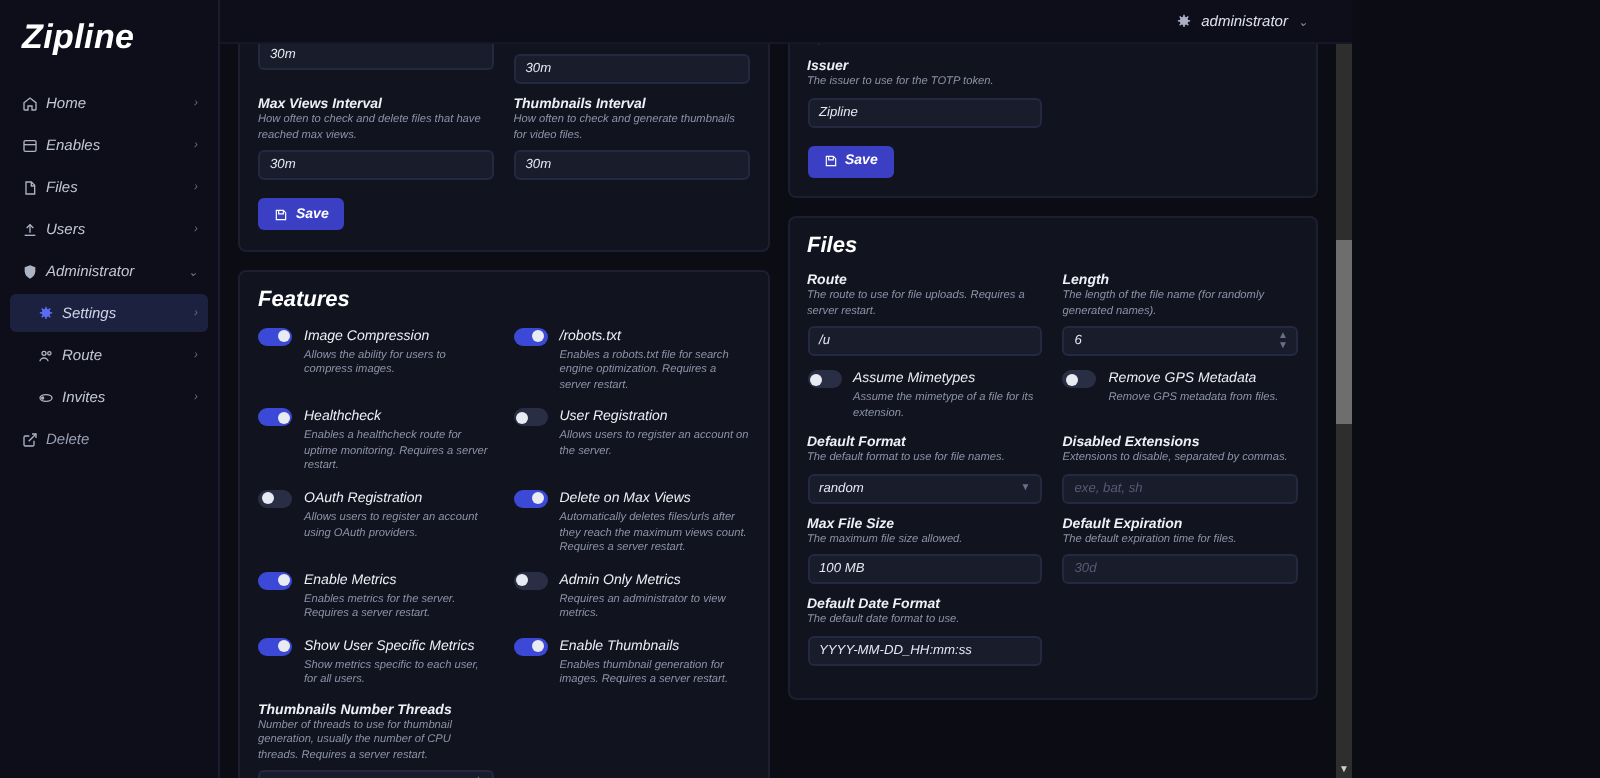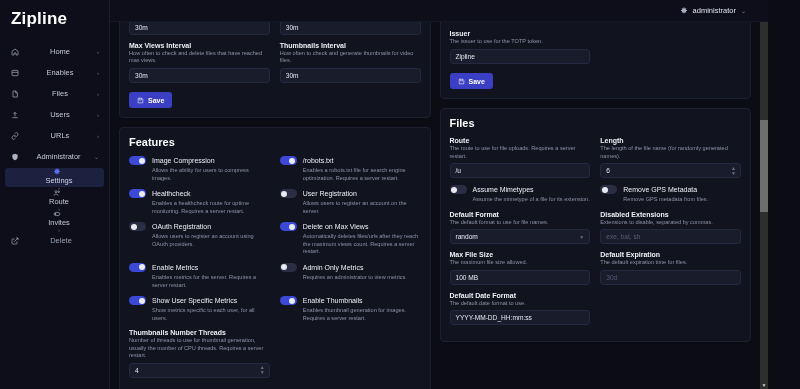--- a/index.html
+++ b/index.html
@@ -2,47 +2,46 @@
 <html><head>
 <meta charset="utf-8">
 <style>
   * { box-sizing: border-box; margin: 0; padding: 0; }
   html, body {
     width: 800px; height: 389px;
     background: #0b0c14;
     font-family: "Liberation Sans", sans-serif;
     overflow: hidden;
   }
-  .app { display: flex; width: 768px; height: 389px; position: relative; }
+  .app { display: flex; width: 676px; height: 389px; position: relative; font-style: italic; }
 
   
   .sidebar {
     width: 110px; height: 389px;
     background: #0d0e1a;
     border-right: 1px solid #1b1d2e;
     display: flex; flex-direction: column;
     flex: 0 0 110px;
     position: relative;
   }
   .brand {
     font-size: 17px; font-weight: bold; color: #ffffff;
     padding: 9px 0 10px 11px; letter-spacing: .2px;
   }
   .nav { display: flex; flex-direction: column; padding-top: 2px; }
   .nav-item {
     display: flex; align-items: center;
     height: 19px; margin: 1px 5px; padding: 0 5px 0 6px;
     border-radius: 3px; color: #c3c7d4; font-size: 7.5px;
     position: relative;
-    text-align: center;
   }
   .nav-item .ico { width: 12px; display: flex; align-items: center; color: #aeb3c4; }
   .nav-item .lbl { flex: 1; }
   .nav-item .chev { font-size: 6px; color: #6b7186; }
-  .nav-item.sub { padding-left: 14px; flex-direction: column; }
+  .nav-item.sub { padding-left: 14px; }
   .nav-item.active {
     background: #1c2140;
     color: #cfd4e6;
   }
   .nav-item.active .ico { color: #5b6cf0; }
   .nav-spacer { flex: 1; }
   .nav-bottom { padding-bottom: 6px; }
   .nav-bottom .nav-item { color: #9aa0b4; }
   svg { display: block; }
 
@@ -185,30 +184,20 @@
             <svg width="8" height="8" viewBox="0 0 24 24" fill="none" stroke="currentColor" stroke-width="2">
               <path d="M12 16V4"></path>
               <path d="M7 9l5-5 5 5"></path>
               <path d="M4 20h16"></path>
             </svg>
           </span>
         <span class="lbl">Users</span>
         <span class="chev">›</span>
       </div>
 
-      <div class="nav-item">
-        <span class="ico">
-            <svg width="8" height="8" viewBox="0 0 24 24" fill="none" stroke="currentColor" stroke-width="2">
-              <path d="M10 13a5 5 0 0 0 7 0l3-3a5 5 0 0 0-7-7l-1 1"></path>
-              <path d="M14 11a5 5 0 0 0-7 0l-3 3a5 5 0 0 0 7 7l1-1"></path>
-            </svg>
-          </span>
-        <span class="lbl">URLs</span>
-        <span class="chev">›</span>
-      </div>
 
       <div class="nav-item">
         <span class="ico">
             <svg width="8" height="8" viewBox="0 0 24 24" fill="currentColor">
               <path d="M12 2l8 3v6c0 5-3.5 9-8 11-4.5-2-8-6-8-11V5z"></path>
             </svg>
           </span>
         <span class="lbl">Administrator</span>
         <span class="chev">⌄</span>
       </div>

